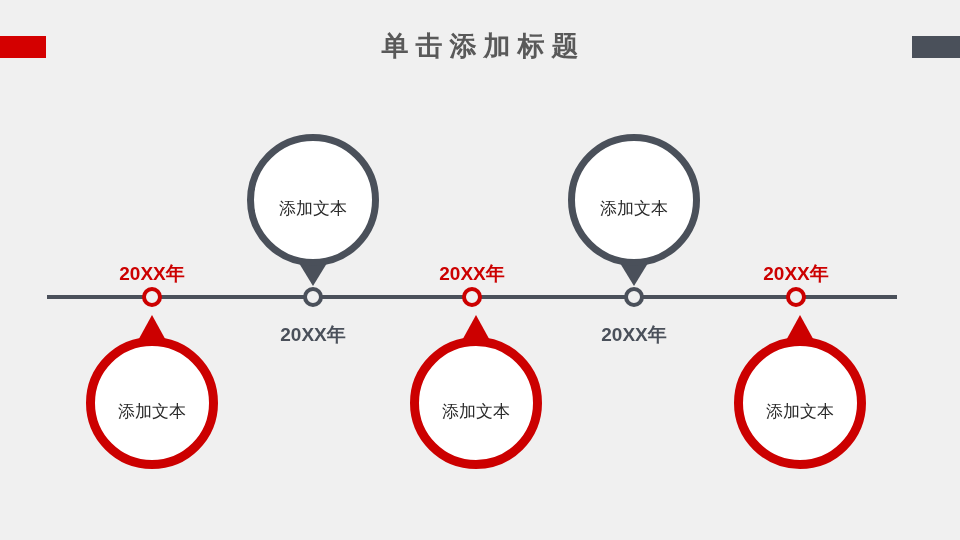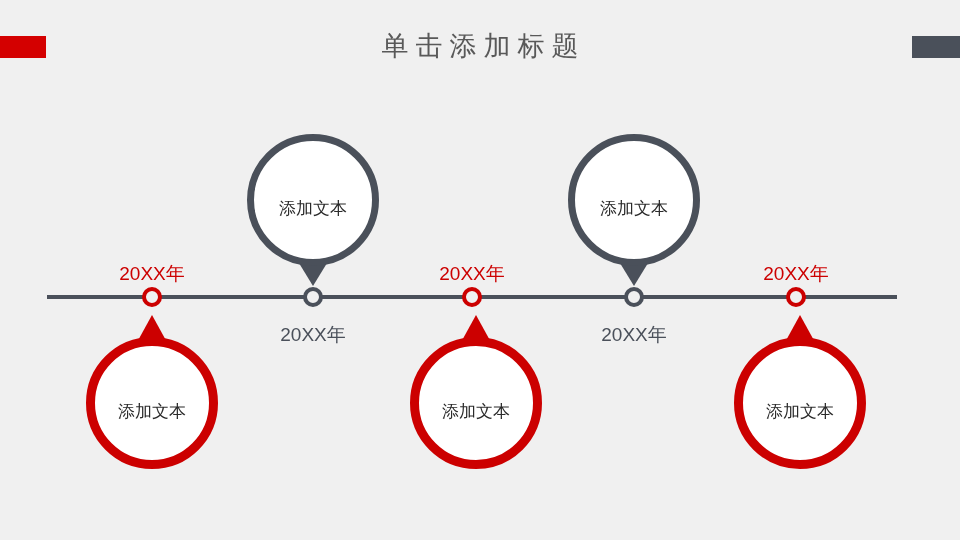--- a/index.html
+++ b/index.html
@@ -44,21 +44,21 @@
   .slide-title {
     position: absolute;
     top: 26px;
     left: 0;
     width: 960px;
     text-align: center;
     font-size: 27px;
     color: #595959;
     letter-spacing: 7px;
     text-indent: 7px;
-    font-weight: 400;
+    font-weight: 700;
     line-height: 40px;
     white-space: nowrap;
   }
 
   
   .timeline-axis {
     position: absolute;
     left: 47px;
     top: 295px;
     width: 850px;
@@ -79,21 +79,21 @@
   }
   .node-marker.red {
     border-color: #cc0000;
   }
 
   
   .year-label {
     position: absolute;
     transform: translateX(-50%);
     font-size: 19px;
-    font-weight: normal;
+    font-weight: bold;
     white-space: nowrap;
   }
   .year-label.above {
     top: 261px;
     color: #cc0000;
   }
   .year-label.below {
     top: 322px;
     color: #4a505a;
   }

